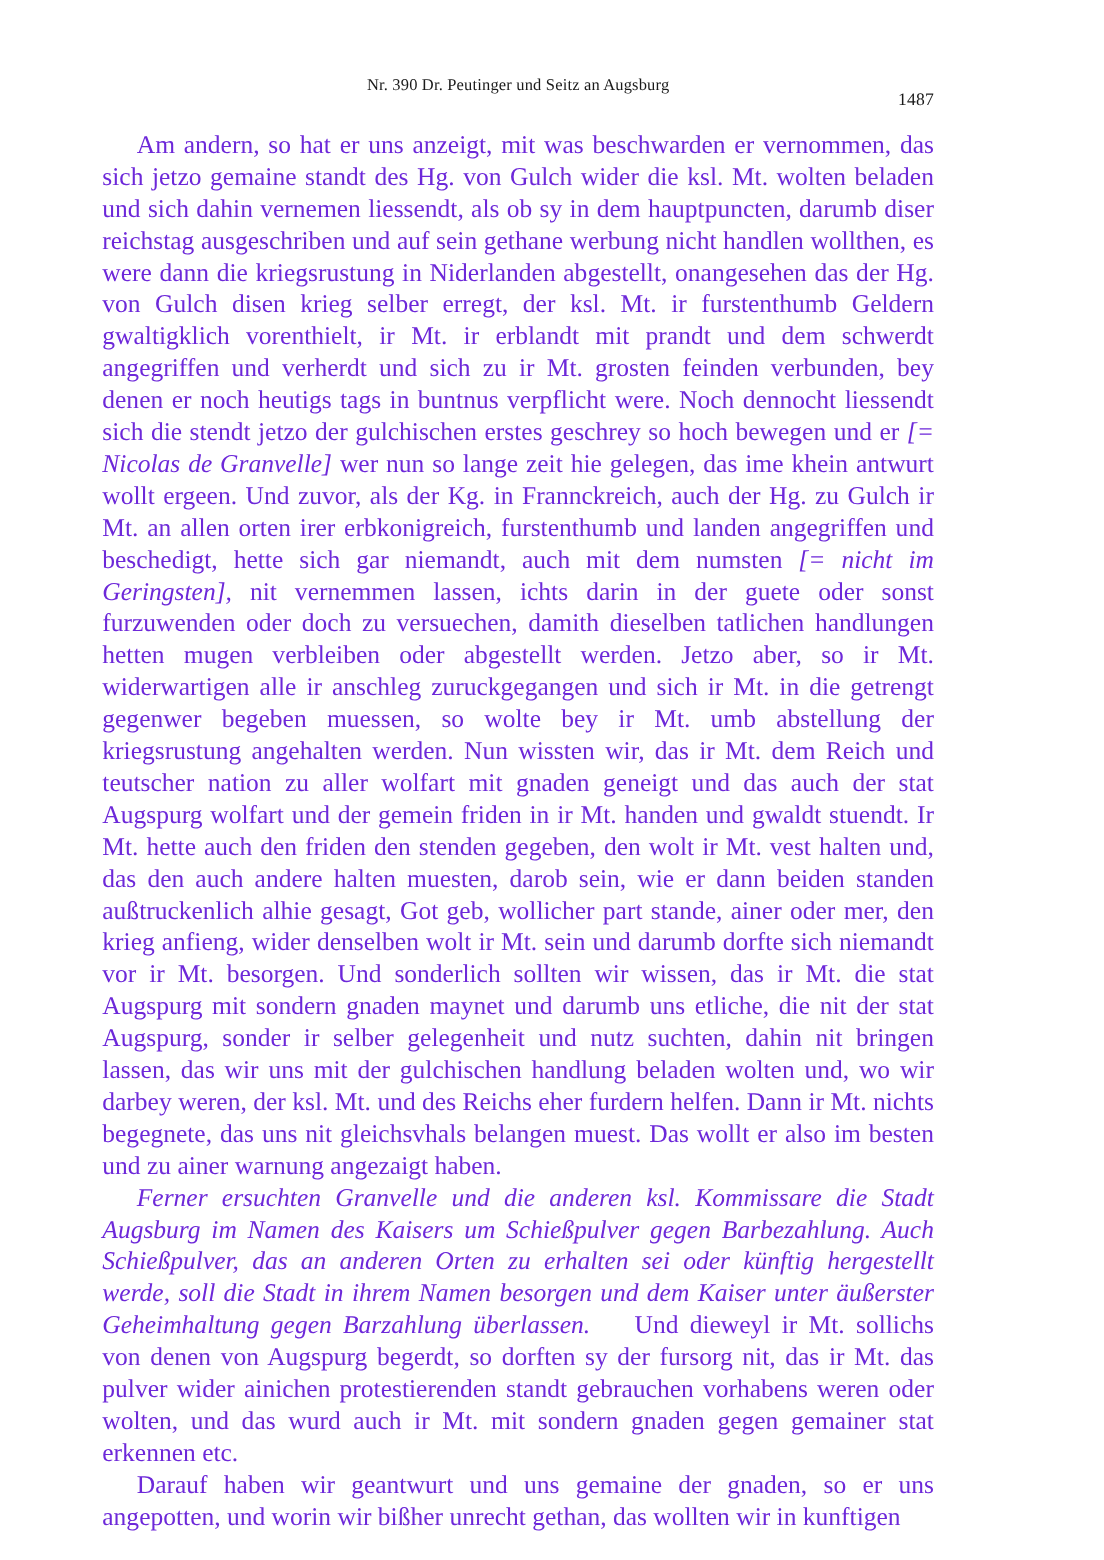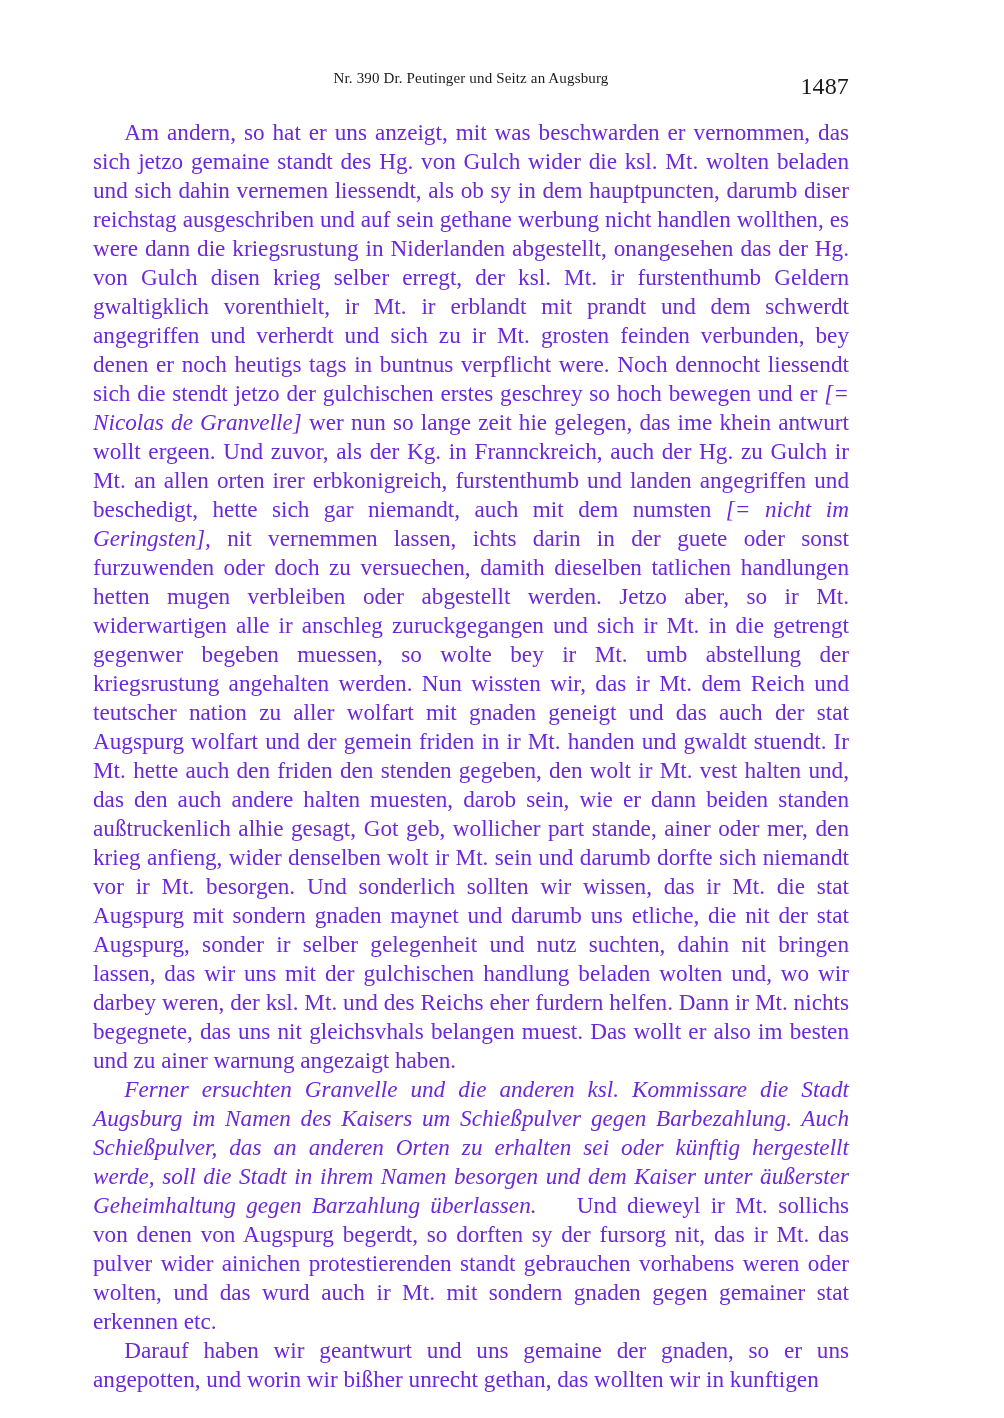--- a/index.html
+++ b/index.html
@@ -37,21 +37,21 @@
     white-space: nowrap;
   }
   .running-head .head-title {
     font-size: 15px;
     color: #1a1a1a;
   }
   .running-head .folio {
     position: absolute;
     right: 0;
     bottom: 0;
-    font-size: 24px;
+    font-size: 16px;
     color: #1a1a1a;
   }
   .body-text {
     margin-top: 18px;
     font-size: 23.2px;
     line-height: 29px;
     text-align: justify;
     text-justify: inter-word;
     hyphens: none;
     color: #6d28d9;

